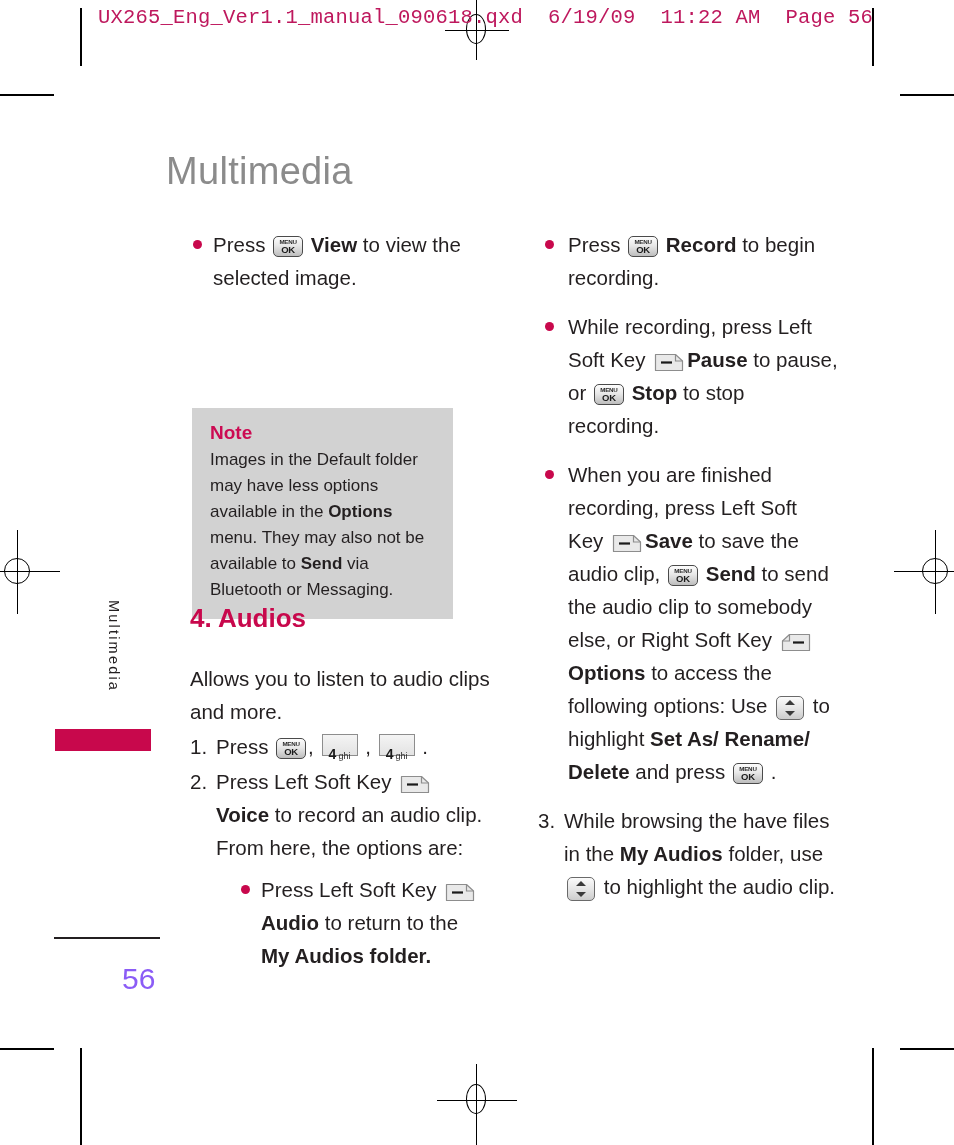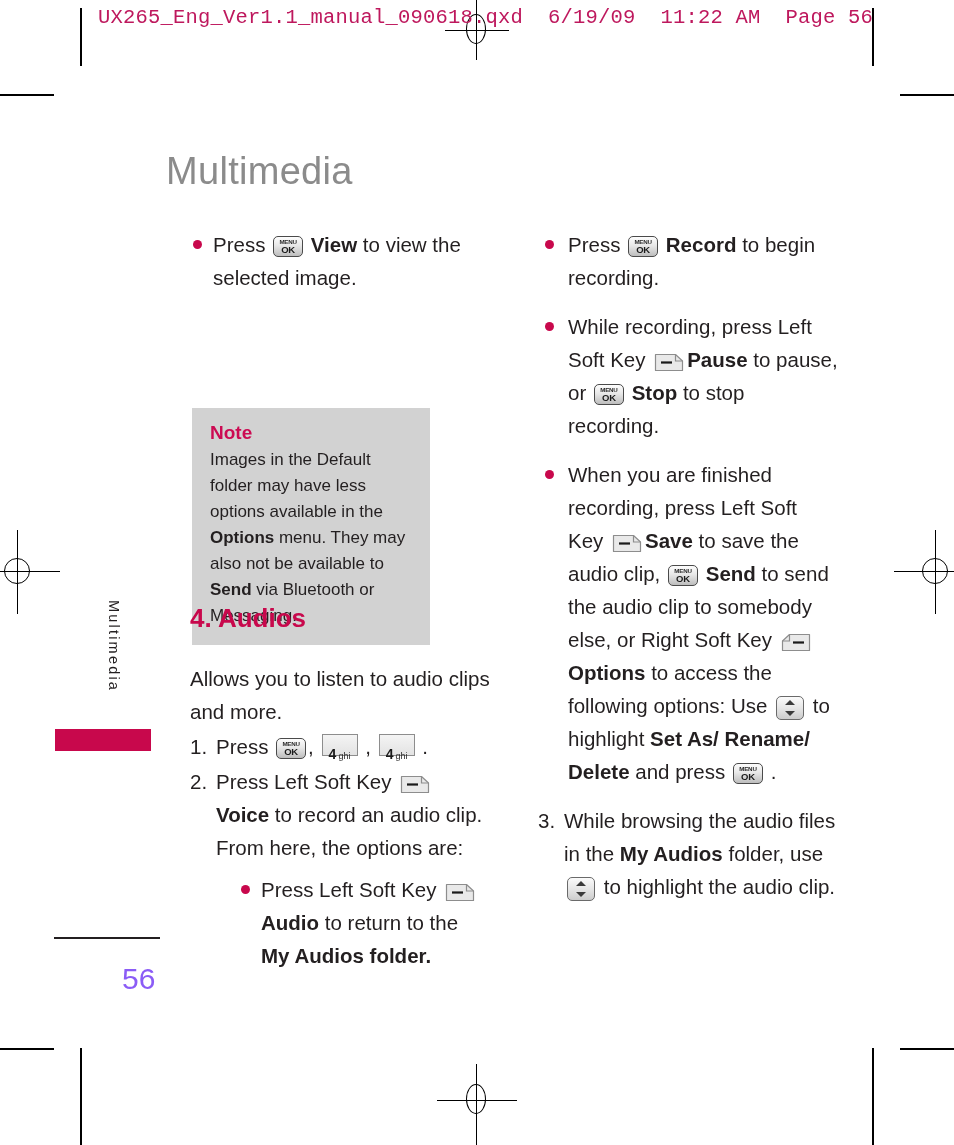--- a/index.html
+++ b/index.html
@@ -128,21 +128,21 @@
   }
   .sub {
     padding-left: 22px;
     margin-top: 9px;
   }
 
   
   .note {
     position: absolute;
     left: 192px; top: 408px;
-    width: 238px;
+    width: 261px;
     box-sizing: border-box;
     background: #d2d2d2;
     padding: 14px 18px 16px 18px;
   }
   .note-title {
     color: #cc0a52;
     font-weight: bold;
     font-size: 19px;
     margin-bottom: 3px;
   }
@@ -296,21 +296,21 @@
               <path d="M21.5 1.5 L21.5 8 L28.5 8" fill="none" stroke="#8d8d8d" stroke-width="1.2"></path>
               <rect x="7" y="8.4" width="11" height="2.2" fill="#1a1a1a"></rect>
             </g>
           </svg></span><b>Save</b><span> to save the audio clip, </span><span class="key key-menuok"><span class="l1">MENU</span><span class="l2">OK</span></span><b> Send</b><span> to send the audio clip to somebody else, or Right Soft Key </span><span class="key key-soft"><svg width="30" height="19" viewBox="0 0 30 19">
             <g transform="scale(-1,1) translate(-30,0)">
               <path d="M1.5 1.5 H21.5 L28.5 8 V17.5 H1.5 Z" fill="#e9e9e9" stroke="#8d8d8d" stroke-width="1.2" stroke-linejoin="round"></path>
               <path d="M21.5 1.5 L21.5 8 L28.5 8" fill="none" stroke="#8d8d8d" stroke-width="1.2"></path>
               <rect x="7" y="8.4" width="11" height="2.2" fill="#1a1a1a"></rect>
             </g>
           </svg></span><b>Options</b><span> to access the following options: Use </span><span class="key key-nav"><span class="ar up"></span><span class="ar dn"></span></span><span> to highlight </span><b>Set As/ Rename/ Delete</b><span> and press </span><span class="key key-menuok"><span class="l1">MENU</span><span class="l2">OK</span></span><span> .</span></div>
-      <div class="num" style="margin-top: 6px;"><span class="n">3.</span><span>While browsing the audio files in the </span><b>My Audios</b><span> folder, use </span><span class="key key-nav"><span class="ar up"></span><span class="ar dn"></span></span><span> to highlight the audio clip.</span></div>
+      <div class="num" style="margin-top: 6px;"><span class="n">3.</span><span>While browsing the have files in the </span><b>My Audios</b><span> folder, use </span><span class="key key-nav"><span class="ar up"></span><span class="ar dn"></span></span><span> to highlight the audio clip.</span></div>
     </div>
 
   <div class="note">
     <div class="note-title">Note</div>
     <div class="note-body" id="note-body"><span>Images in the Default folder may have less options available in the </span><b>Options</b><span> menu. They may also not be available to </span><b>Send</b><span> via Bluetooth or Messaging.</span></div>
   </div>
 
   <div class="sect">4. Audios</div>
   <div class="sect-body" id="sect-body">
       <div style="margin-bottom: 2px;">Allows you to listen to audio clips and more.</div>

